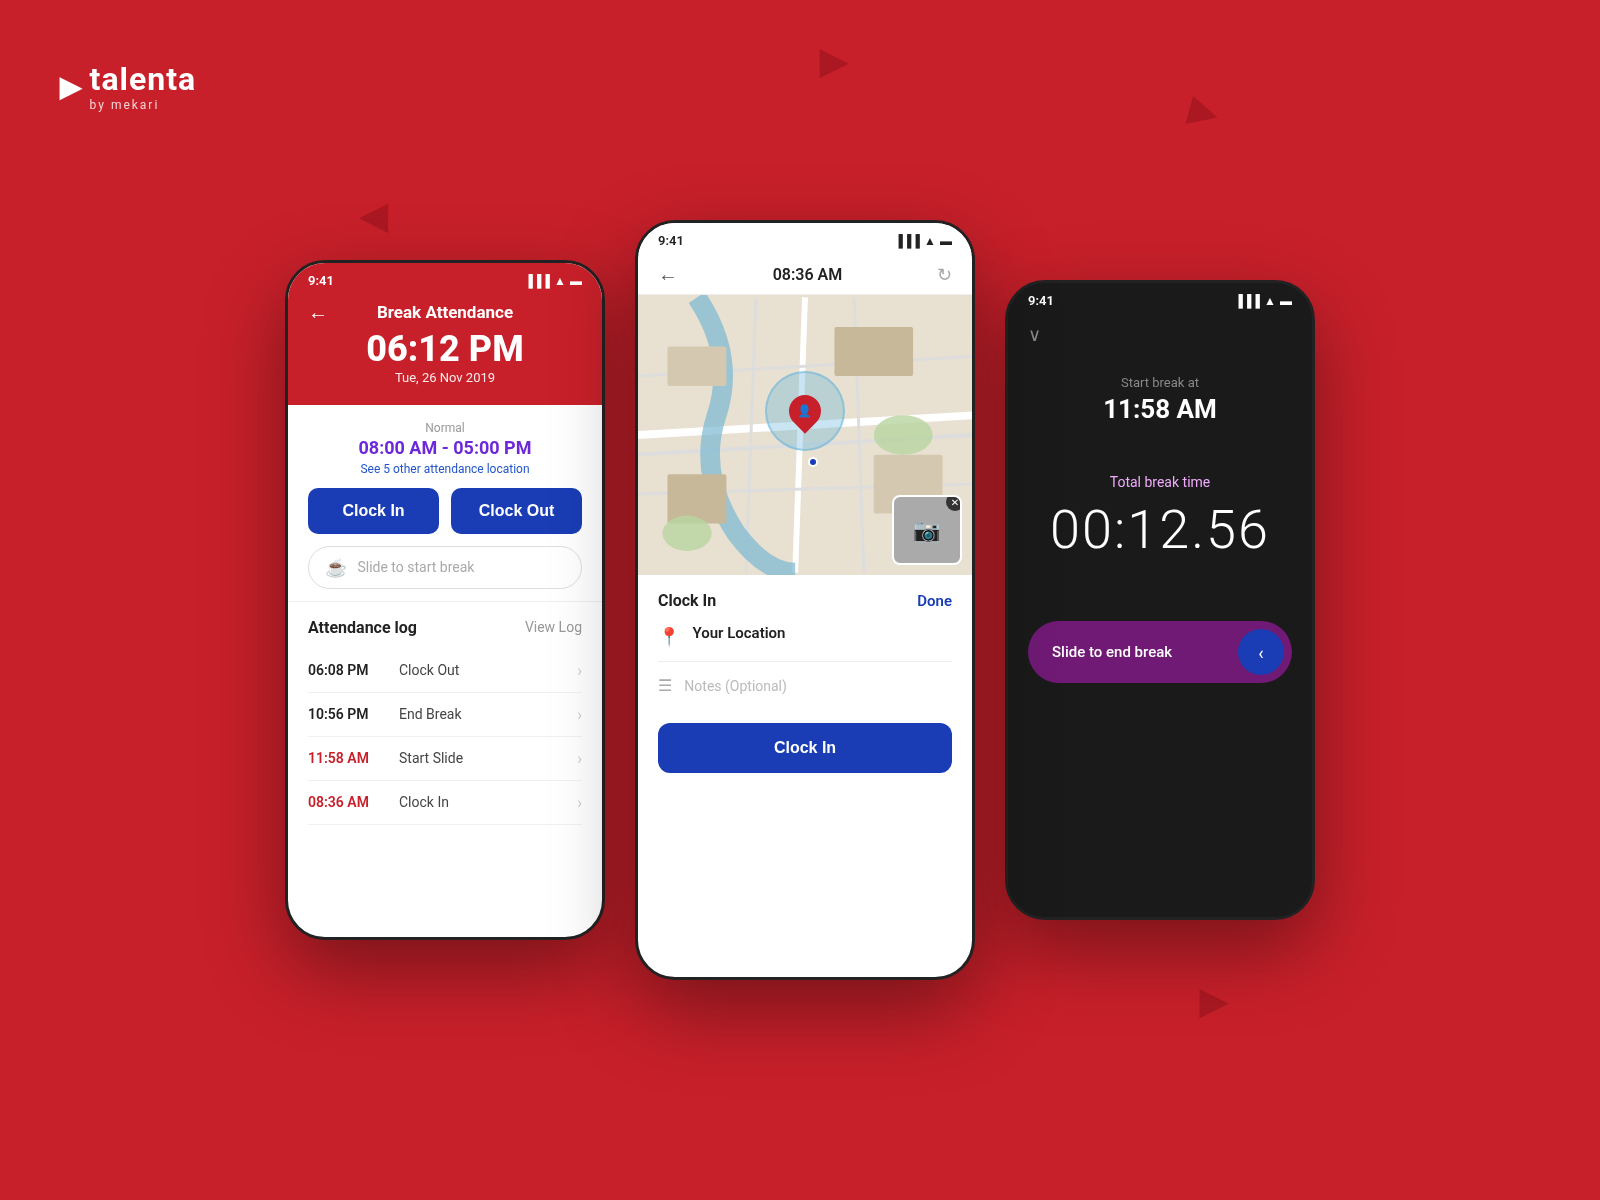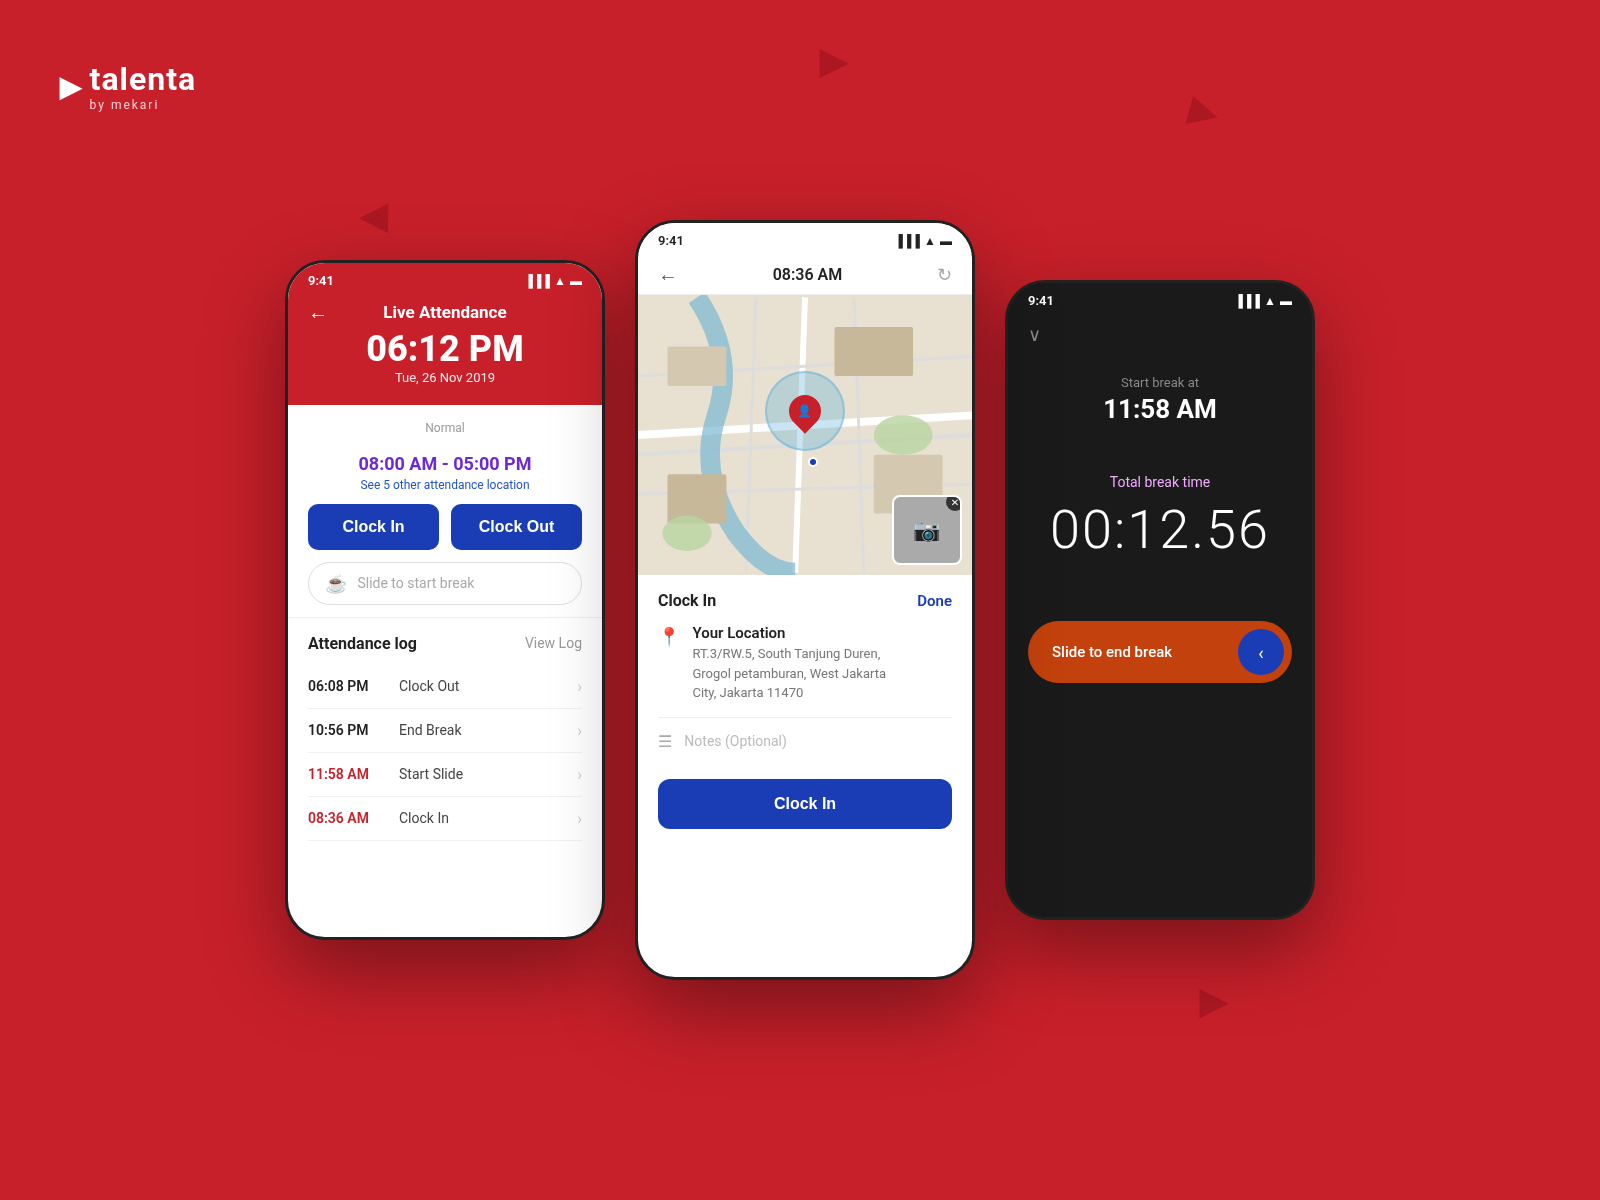--- a/index.html
+++ b/index.html
@@ -105,21 +105,21 @@
     .phone1-time { font-size: 36px; font-weight: 800; line-height: 1.1; margin-top: 4px; }
     .phone1-date { font-size: 13px; opacity: 0.9; }
 
     .phone1-card {
       background: white;
       margin: 0;
       border-radius: 0;
       padding: 16px 20px 12px;
       border-bottom: 1px solid #eee;
     }
-    .shift-label { text-align: center; color: #999; font-size: 12px; margin-bottom: 18px; }
+    .shift-label { text-align: center; color: #999; font-size: 12px; margin-bottom: 2px; }
     .shift-time { text-align: center; font-size: 18px; font-weight: 700; color: #6d28d9; margin-bottom: 4px; }
     .shift-link { text-align: center; color: #2255cc; font-size: 12px; margin-bottom: 12px; }
     .btn-row { display: flex; gap: 12px; margin-bottom: 12px; }
     .btn-clock {
       flex: 1;
       padding: 14px;
       border-radius: 10px;
       border: none;
       font-size: 16px;
       font-weight: 700;
@@ -339,21 +339,21 @@
     }
     .chevron-down { color: #888; font-size: 18px; }
     .break-start-label { color: #888; font-size: 13px; text-align: center; margin: 30px 0 4px; }
     .break-start-time { color: white; font-size: 26px; font-weight: 700; text-align: center; }
     .total-break-label { color: #f0abfc; font-size: 14px; text-align: center; margin: 50px 0 8px; }
     .break-timer { color: white; font-size: 54px; font-weight: 300; text-align: center; letter-spacing: 2px; }
     .slide-end-break {
       display: flex;
       align-items: center;
       justify-content: space-between;
-      background: #c2410c;
+      background: #701a75;
       border-radius: 50px;
       margin: 60px 20px 0;
       padding: 8px 8px 8px 24px;
       cursor: pointer;
     }
     .slide-end-text { color: white; font-size: 15px; font-weight: 500; }
     .slide-end-btn {
       width: 46px;
       height: 46px;
       background: #1a3db5;
@@ -402,21 +402,21 @@
       <div class="status-icons">
         <span>▐▐▐</span>
         <span>▲</span>
         <span>▬</span>
       </div>
     </div>
 
     <div class="phone1-header">
       <div class="phone1-header-nav">
         <span class="back-btn">←</span>
-        <span class="phone1-title">Live Attendance</span>
+        <span class="phone1-title">Break Attendance</span>
       </div>
       <div class="phone1-time">06:12 PM</div>
       <div class="phone1-date">Tue, 26 Nov 2019</div>
     </div>
 
     <div class="phone1-card">
       <div class="shift-label">Normal</div>
       <div class="shift-time">08:00 AM - 05:00 PM</div>
       <div class="shift-link">See 5 other attendance location</div>
       <div class="btn-row">
@@ -520,21 +520,20 @@
 
     <div class="phone2-bottom">
       <div class="clock-in-header">
         <span class="clock-in-label">Clock In</span>
         <span class="done-btn">Done</span>
       </div>
       <div class="location-row">
         <span class="location-icon">📍</span>
         <div>
           <div class="location-name">Your Location</div>
-          <div class="location-addr">RT.3/RW.5, South Tanjung Duren,<br>Grogol petamburan, West Jakarta<br>City, Jakarta 11470</div>
         </div>
       </div>
       <div class="notes-row">
         <span class="notes-icon">☰</span>
         <span class="notes-text">Notes (Optional)</span>
       </div>
       <button class="clock-in-btn">Clock In</button>
     </div>
   </div>
 

